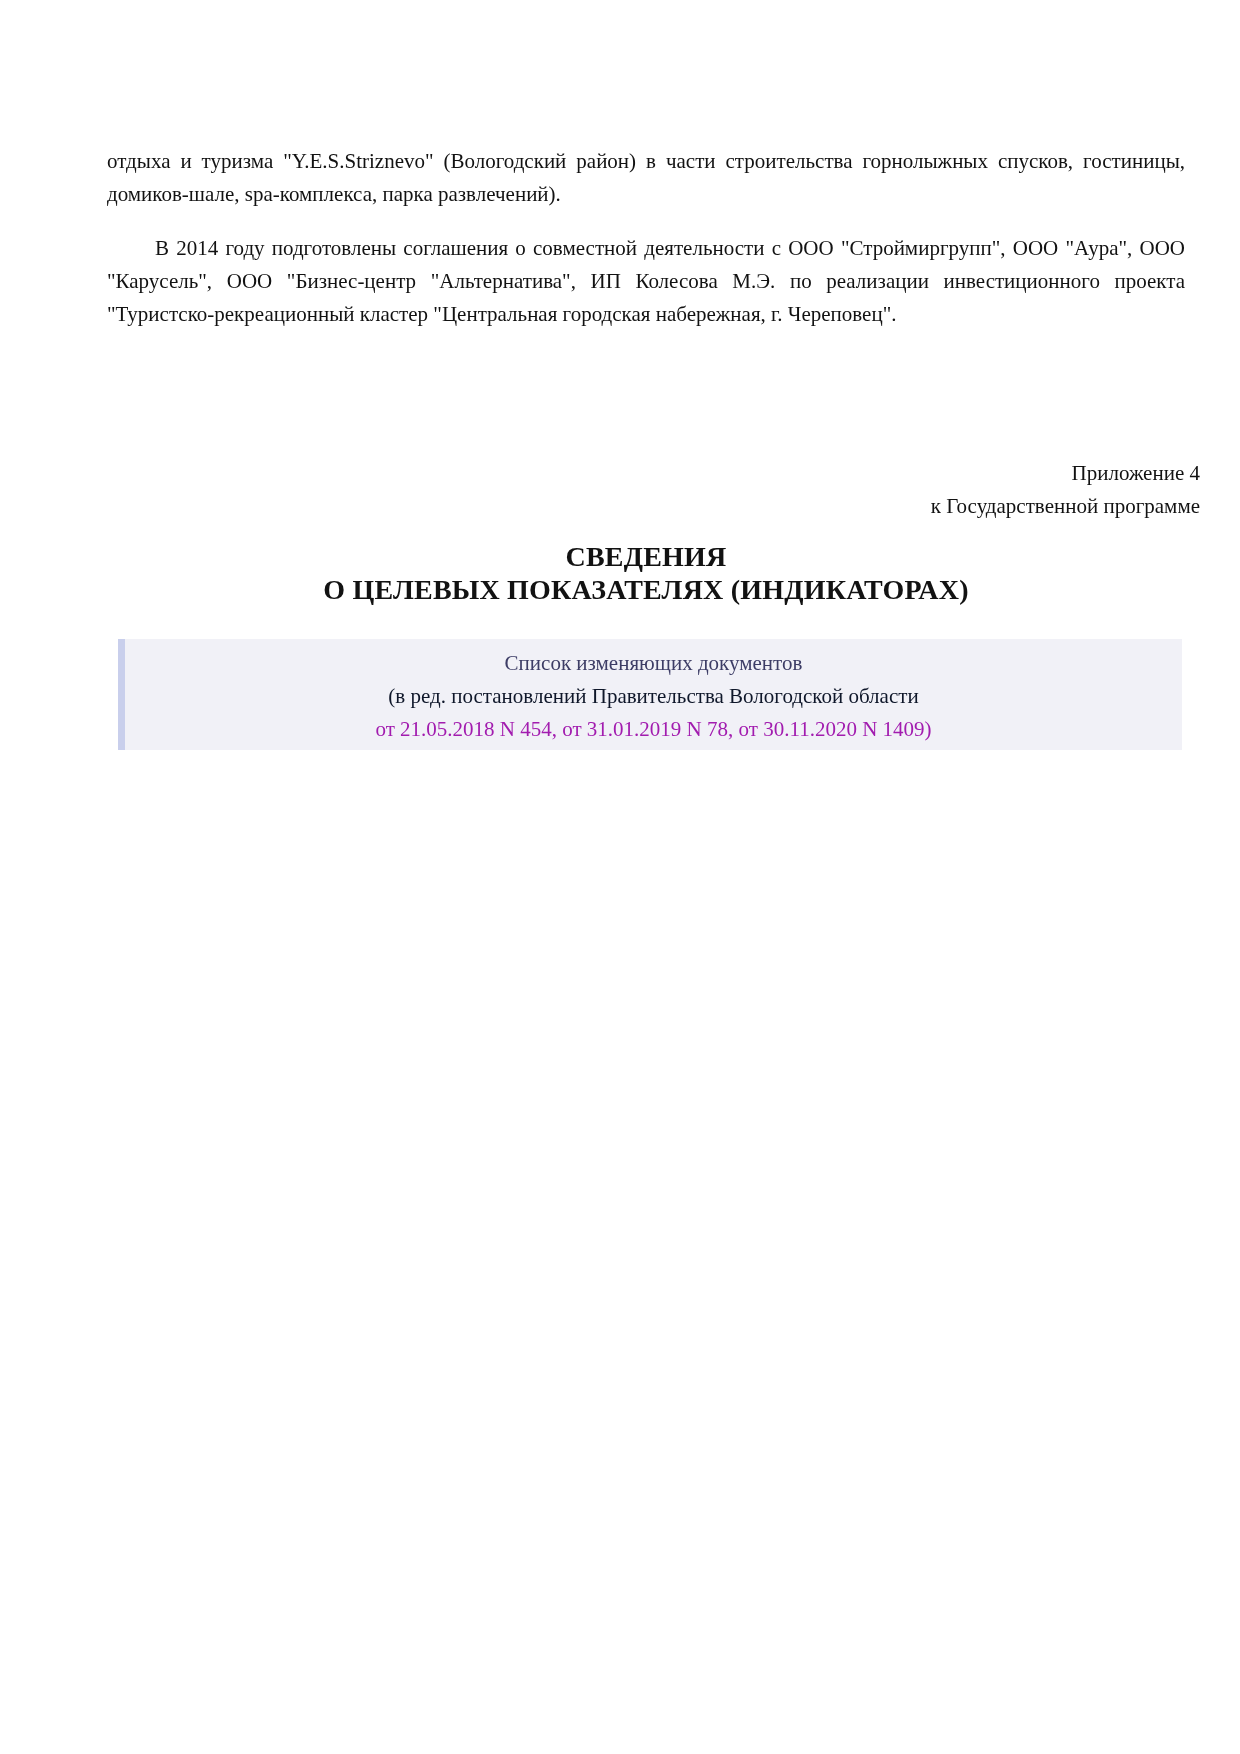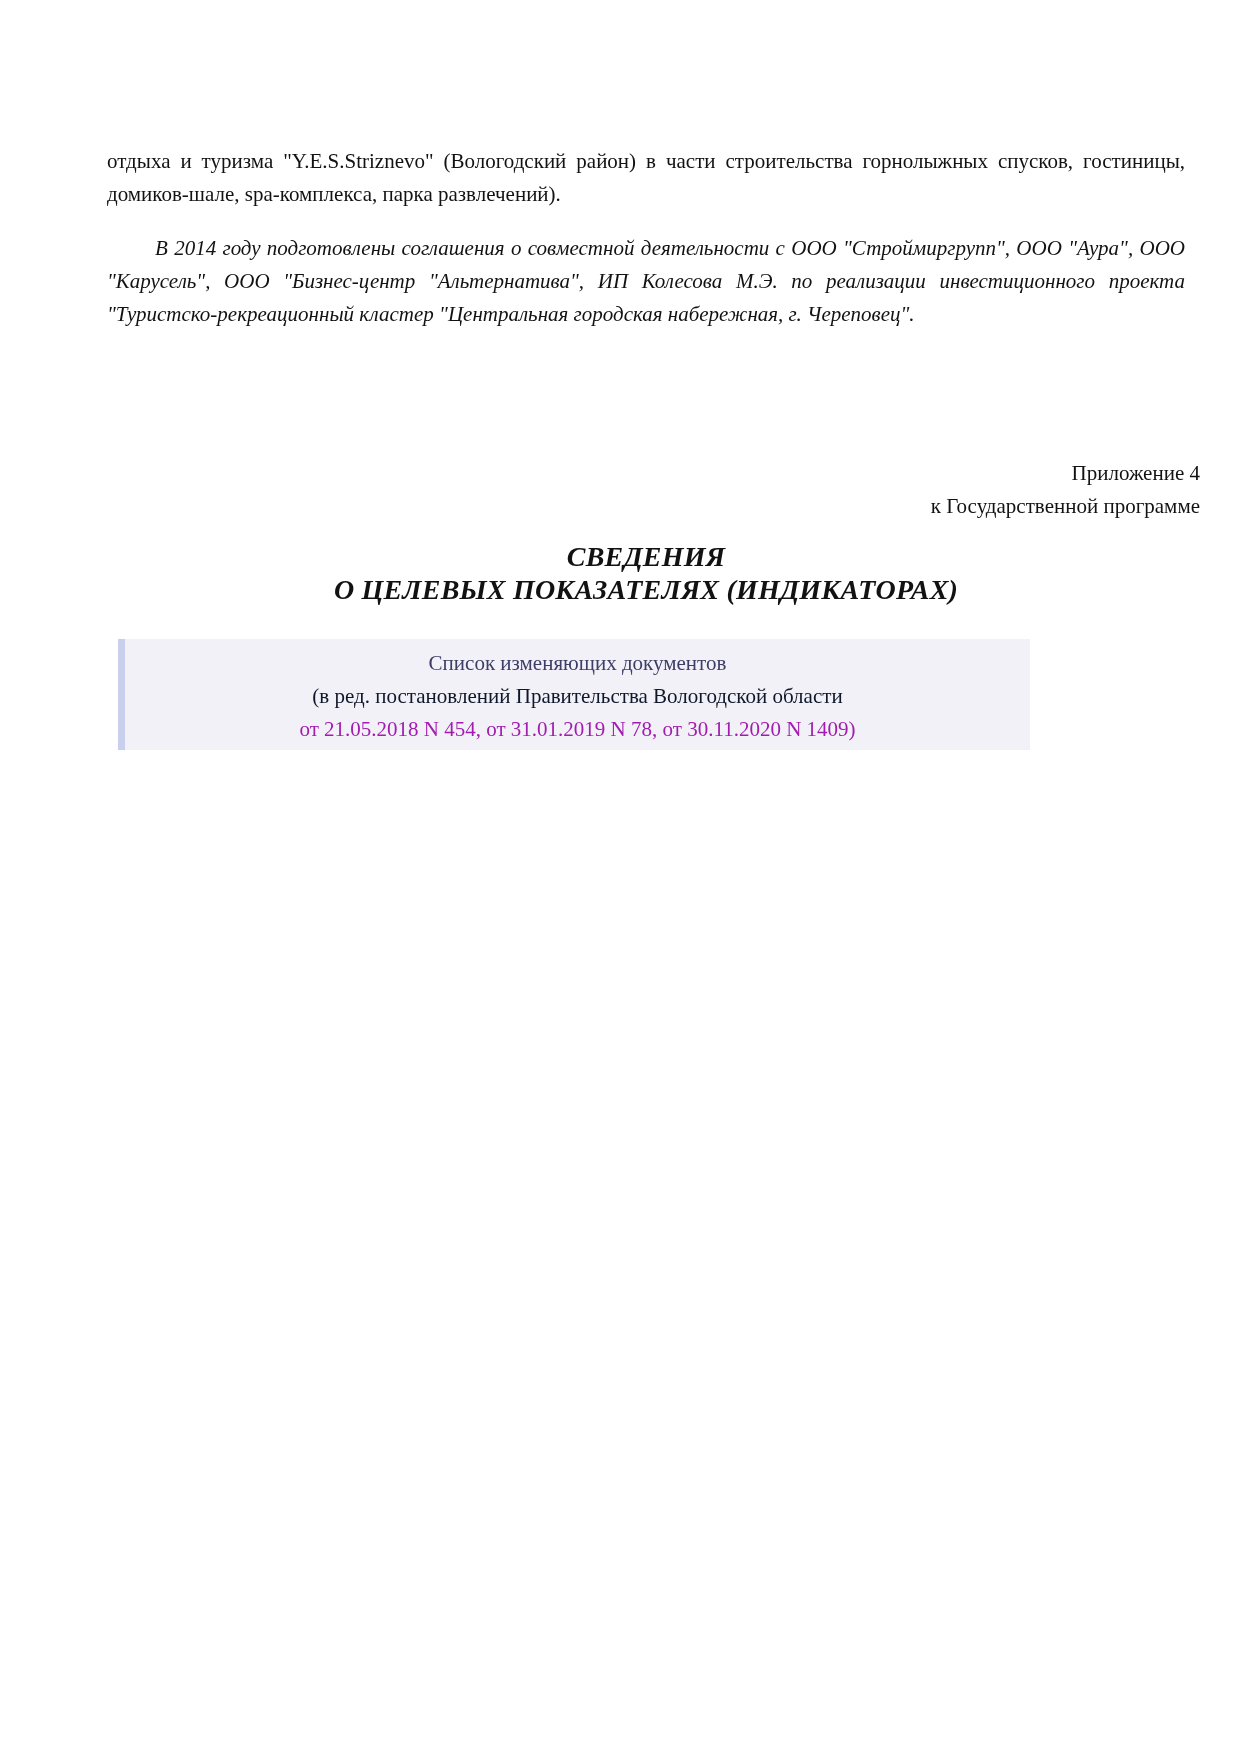--- a/index.html
+++ b/index.html
@@ -19,38 +19,37 @@
     line-height: 33px;
     color: #121212;
     overflow: hidden;
   }
   .body-text {
     margin: 0;
     text-align: justify;
     text-align-last: left;
   }
   .p-first { margin-top: 145px; }
-  .p-second { margin-top: 21px; text-indent: 48px; font-style: italic; }
+  .p-second { margin-top: 21px; text-indent: 48px; }
   .annex {
     margin-top: 126px;
     margin-right: -15px;
     text-align: right;
   }
   .doc-title {
     margin: 17px 0 0 0;
     text-align: center;
     font-size: 28px;
     font-weight: bold;
     line-height: 33px;
     letter-spacing: 0.2px;
-    font-style: italic;
   }
   .amend-box {
     margin: 33px 0 0 11px;
-    width: 912px;
+    width: 1064px;
     box-sizing: border-box;
     border-left: 7px solid #c9cfec;
     background: #f1f1f7;
     padding: 8px 10px 4px 10px;
     text-align: center;
     line-height: 33px;
   }
   .amend-box div { color: #3d3d66; }
 </style>
 </head>

